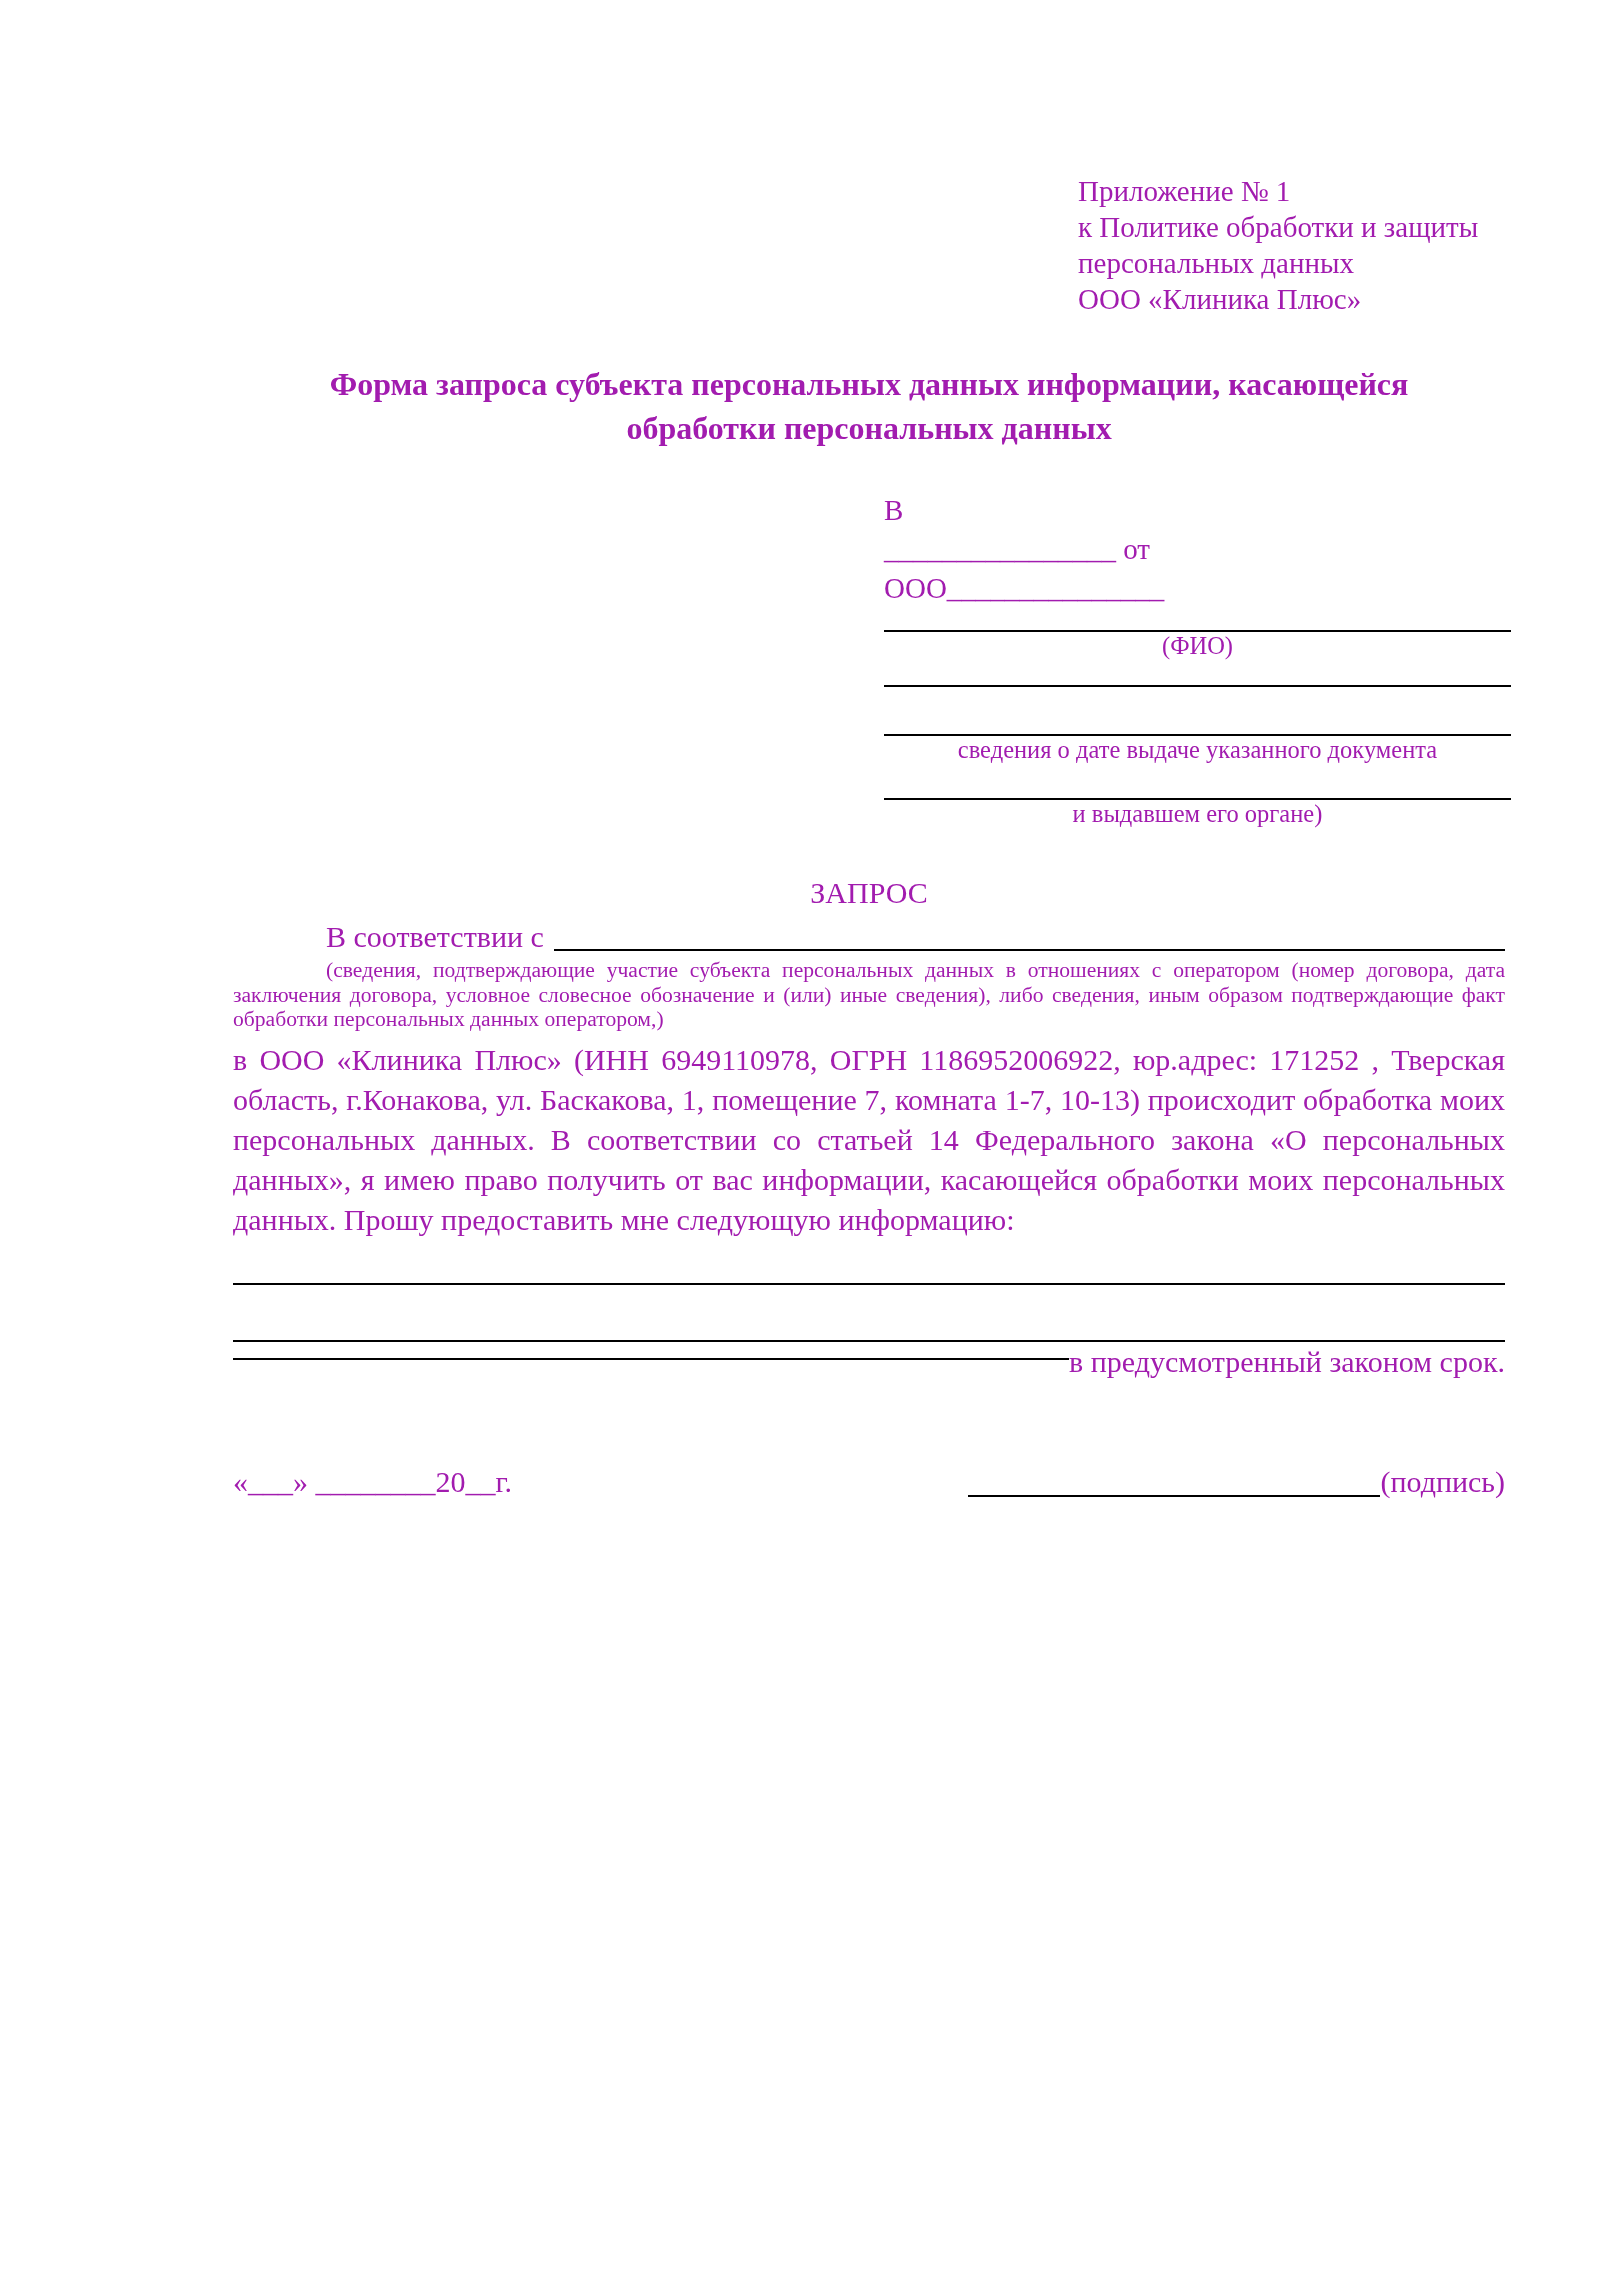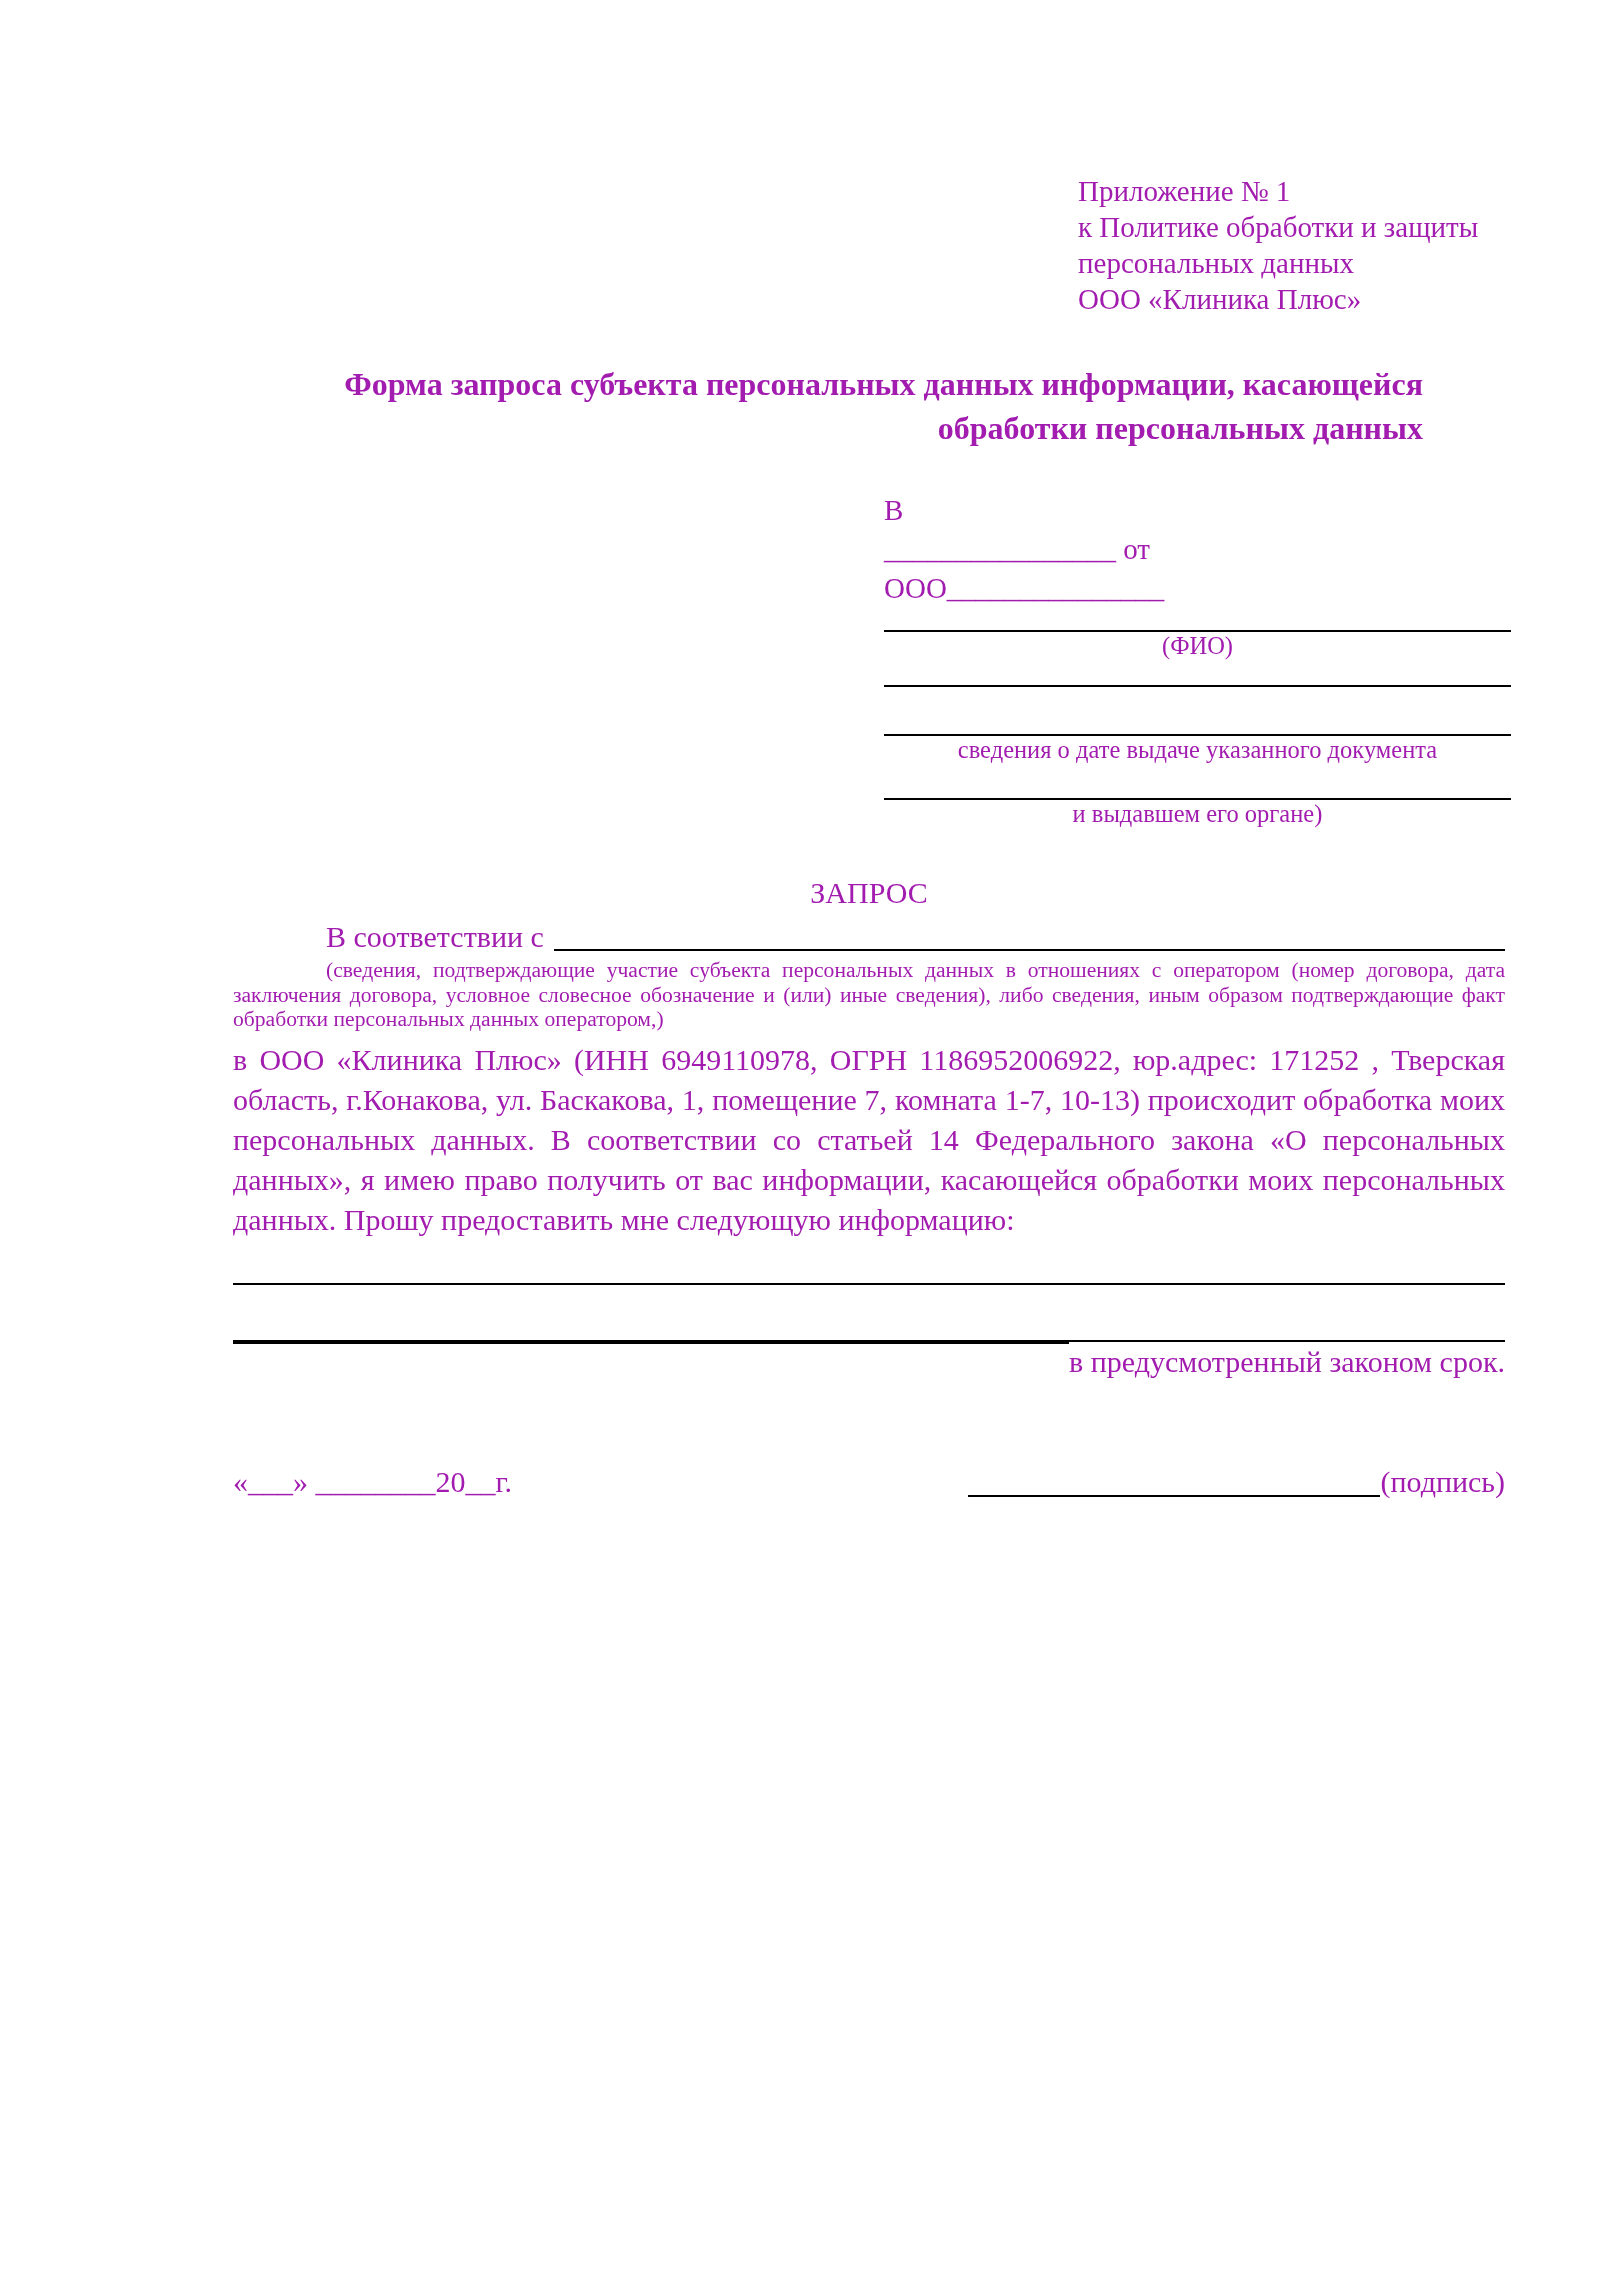--- a/index.html
+++ b/index.html
@@ -24,21 +24,21 @@
     line-height: 36px;
   }
 
   
   .title {
     margin: 45px auto 0 auto;
     max-width: 1108px;
     font-weight: bold;
     font-size: 32px;
     line-height: 44px;
-    text-align: right;
+    text-align: center;
   }
 
   
   .addressee {
     margin-left: 651px;
     width: 627px;
     margin-top: 41px;
     font-size: 29px;
   }
   .a-line { line-height: 39px; white-space: pre; }
@@ -97,21 +97,21 @@
   .reply {
     font-size: 30px;
     line-height: 40px;
     text-align: justify;
     text-align-last: justify;
     text-indent: 93px;
     margin: 2px 0 0 0;
   }
   .reply-line {
     display: flex;
-    align-items: flex-start;
+    align-items: center;
     font-size: 30px;
     line-height: 40px;
   }
   .reply-line .address-blank {
     flex: 1 1 auto;
     border-bottom: 2px solid #000;
     margin-bottom: 4.9px;
   }
   .reply-line .suffix { white-space: pre; }
 

